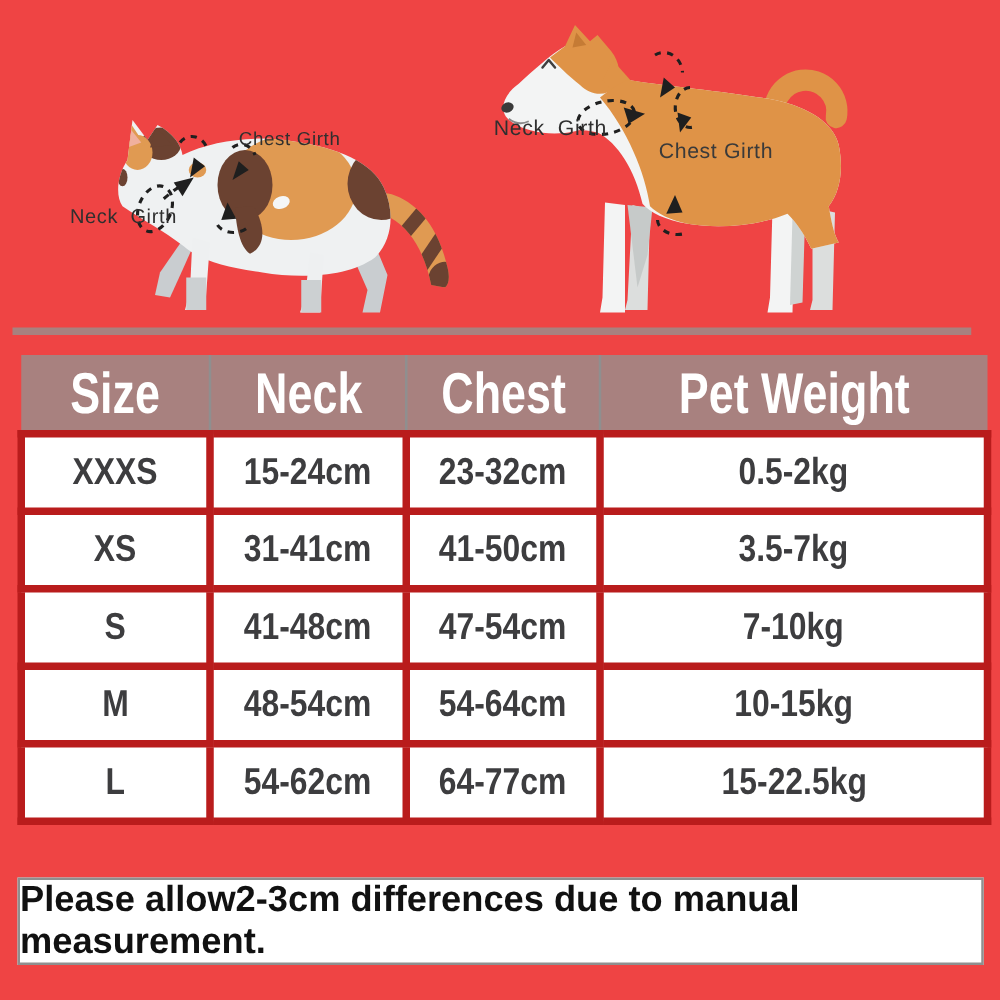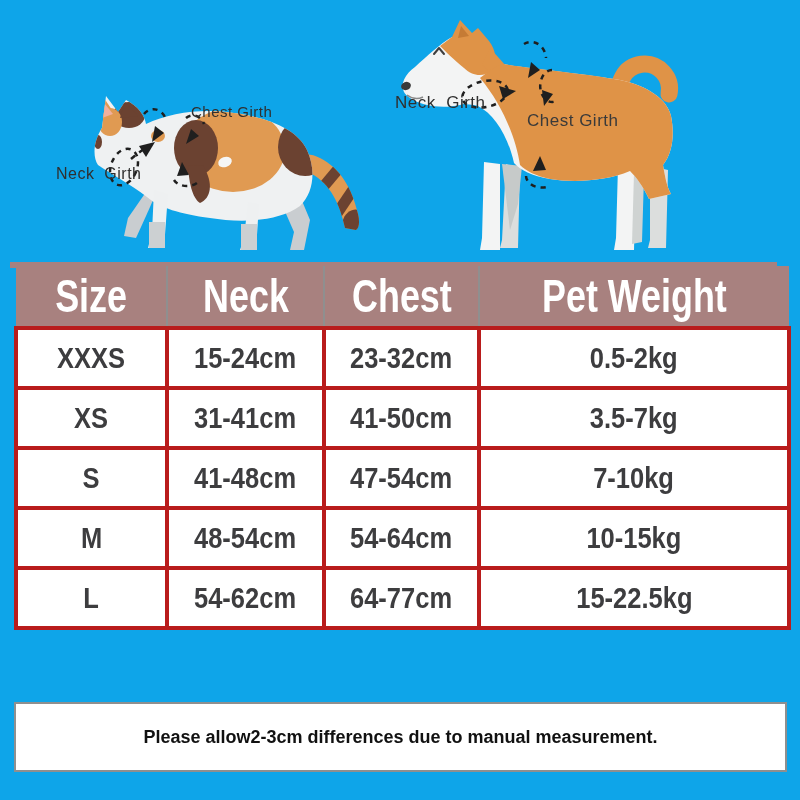--- a/index.html
+++ b/index.html
@@ -1,39 +1,39 @@
 <!DOCTYPE html>
 <html><head>
 <meta charset="utf-8">
 <style>
   html,body{margin:0;padding:0;background:#ffffff;}
-  .canvas{position:relative;width:800px;height:800px;background:#0ea5e9;overflow:hidden;
+  .canvas{position:relative;width:800px;height:800px;background:#ef4444;overflow:hidden;
           font-family:"Liberation Sans",sans-serif;}
   .fig{position:absolute;}
   .lbl{position:absolute;color:#2f2f2f;white-space:pre;letter-spacing:.5px;font-weight:500;}
   .lbl-cat-chest{left:191px;top:103px;font-size:15px;}
   .lbl-cat-neck{left:56px;top:165px;font-size:16px;}
   .lbl-dog-neck{left:395px;top:93px;font-size:17px;}
   .lbl-dog-chest{left:527px;top:111px;font-size:17px;color:#3a3a3a;}
   .sliver{position:absolute;left:10px;top:262px;width:767px;height:6px;background:#a8817f;}
-  table.size-table{position:absolute;left:14px;top:266px;width:773px;border-collapse:collapse;
+  table.size-table{position:absolute;left:14px;top:284px;width:773px;border-collapse:collapse;
                    table-layout:fixed;}
   table.size-table th{background:#a8817f;height:60px;border:2px solid #8f8f8f;border-top:none;
                       text-align:center;vertical-align:middle;padding:0;}
   table.size-table th:first-child{border-left:none;}
   table.size-table th:last-child{border-right:none;margin-top:48px;}
-  table.size-table td{background:#ffffff;height:56px;border:4px solid #b91c1c;text-align:center;
+  table.size-table td{background:#ffffff;height:56px;border:6px solid #b91c1c;text-align:center;
                       vertical-align:middle;padding:0;}
   .cond{display:inline-block;transform:scaleX(.85);transform-origin:center;white-space:nowrap;
         font-weight:bold;font-size:30px;color:#3d3d3f;}
   .cond-h{display:inline-block;transform:scaleX(.78);transform-origin:center;white-space:nowrap;
           font-weight:bold;font-size:46px;color:#ffffff;}
   .note-box{position:absolute;left:14px;top:702px;width:773px;height:70px;box-sizing:border-box;
             border:2px solid #8f8f8f;display:flex;align-items:center;justify-content:center;
-            font-weight:bold;font-size:18px;color:#111111;background:#ffffff;}
+            font-weight:bold;font-size:29px;color:#111111;background:#ffffff;}
   .dash{fill:none;stroke:#1f1f1f;stroke-width:2.5;stroke-dasharray:5 5;}
   .ah{fill:#1f1f1f;}
 </style>
 </head>
 <body>
 
 <div class="canvas">
 
   <svg class="fig" style="left:28px;top:70px;" width="345" height="185" viewBox="0 0 345 185">
     <defs>

